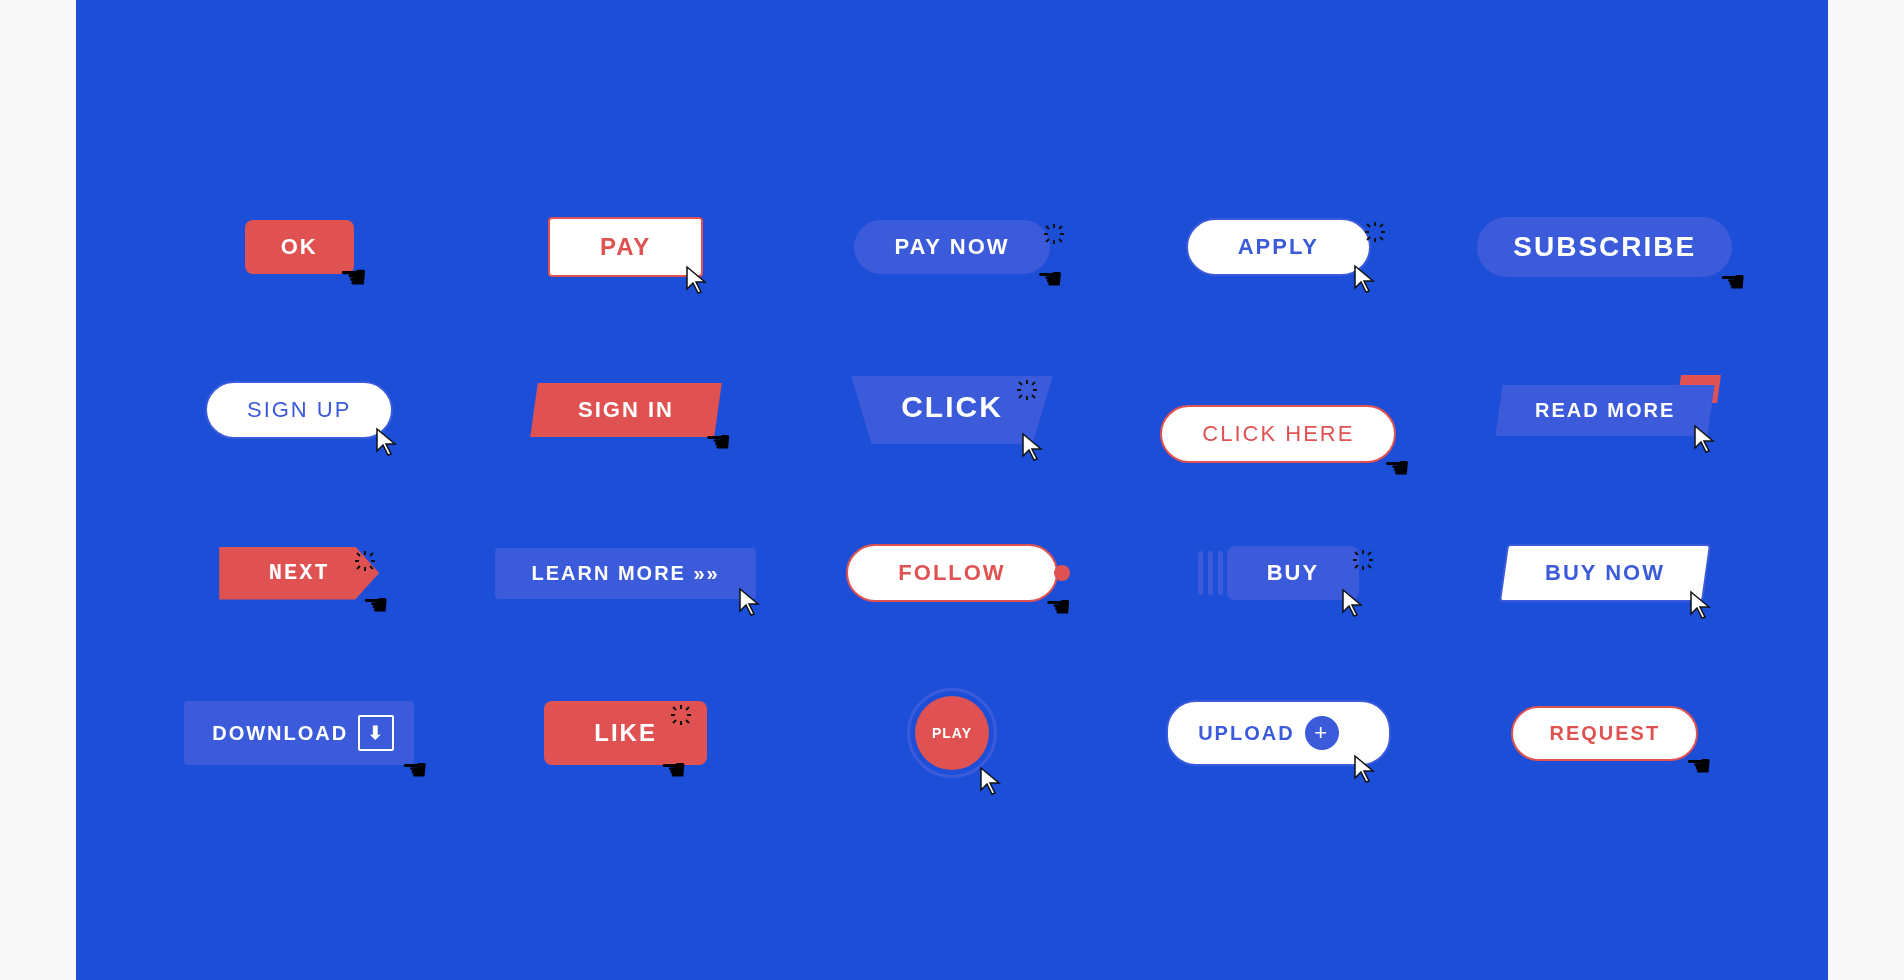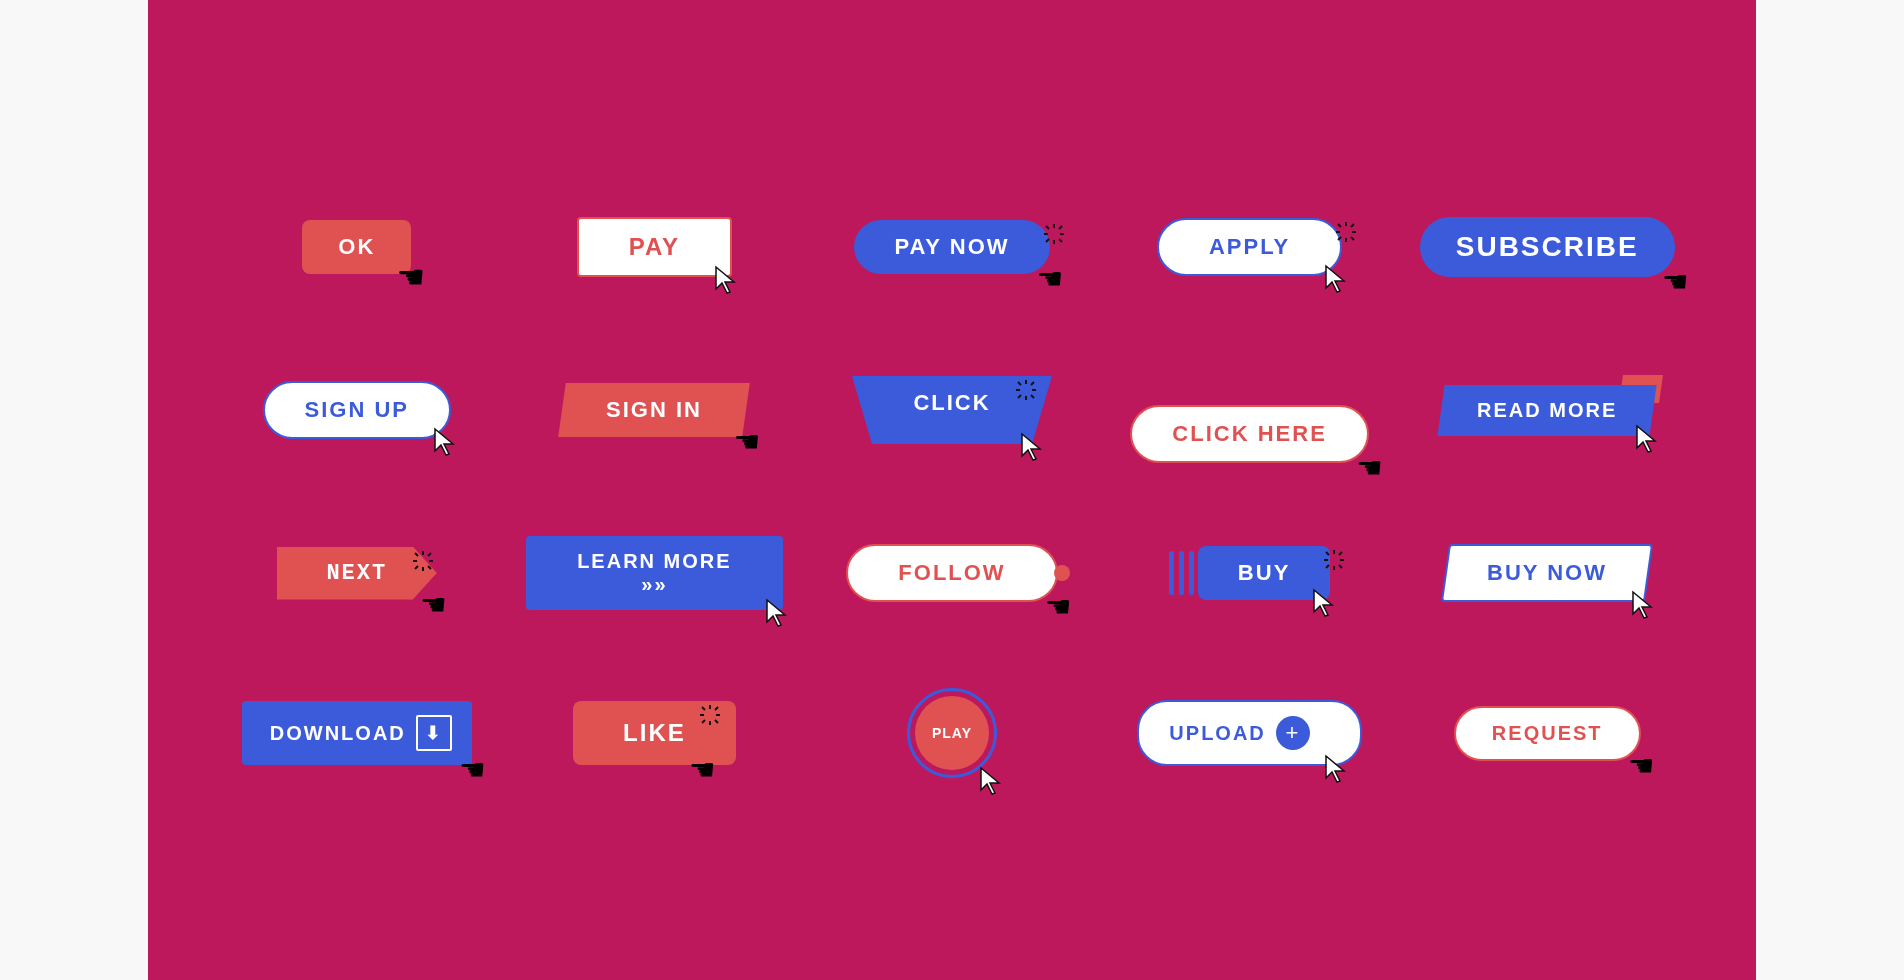--- a/index.html
+++ b/index.html
@@ -5,22 +5,22 @@
     * { box-sizing: border-box; margin: 0; padding: 0; }
     body {
       background: #f8f8f8;
       display: flex;
       align-items: center;
       justify-content: center;
       min-height: 100vh;
       font-family: Arial, sans-serif;
     }
     .canvas {
-      background: #be185d;
-      width: 1608px;
+      background: #1d4ed8;
+      width: 1752px;
       min-height: 980px;
       display: flex;
       align-items: center;
       justify-content: center;
     }
     .grid {
       display: grid;
       grid-template-columns: repeat(5, 1fr);
       gap: 60px 40px;
       padding: 60px 80px;
@@ -100,21 +100,21 @@
       border-radius: 30px;
       border: none;
       text-transform: uppercase;
     }
 
     
     
     .btn-signup {
       background: white;
       color: #3b5bdb;
-      font-weight: 700;
+      font-weight: 400;
       font-size: 22px;
       letter-spacing: 2px;
       padding: 14px 40px;
       border-radius: 30px;
       border: 2.5px solid #3b5bdb;
       text-transform: uppercase;
     }
     .btn-signin {
       background: #e05252;
       color: white;
@@ -128,36 +128,36 @@
       display: inline-block;
     }
     .btn-signin span {
       display: inline-block;
       transform: skewX(8deg);
     }
     .btn-click {
       background: #3b5bdb;
       color: white;
       font-weight: 800;
-      font-size: 22px;
-      letter-spacing: 2px;
-      padding: 14px 50px 28px 50px;
+      font-size: 30px;
+      letter-spacing: 2px;
+      padding: 14px 50px 20px 50px;
       border: none;
       text-transform: uppercase;
       clip-path: polygon(0 0, 100% 0, 90% 100%, 10% 100%);
       display: inline-block;
       min-width: 200px;
       text-align: center;
     }
 
     
     .btn-clickhere {
       background: white;
       color: #e05252;
-      font-weight: 700;
+      font-weight: 400;
       font-size: 22px;
       letter-spacing: 2px;
       padding: 14px 40px;
       border-radius: 30px;
       border: 2.5px solid #e05252;
       text-transform: uppercase;
       margin-top: 48px;
     }
     .btn-readmore {
       background: #3b5bdb;

